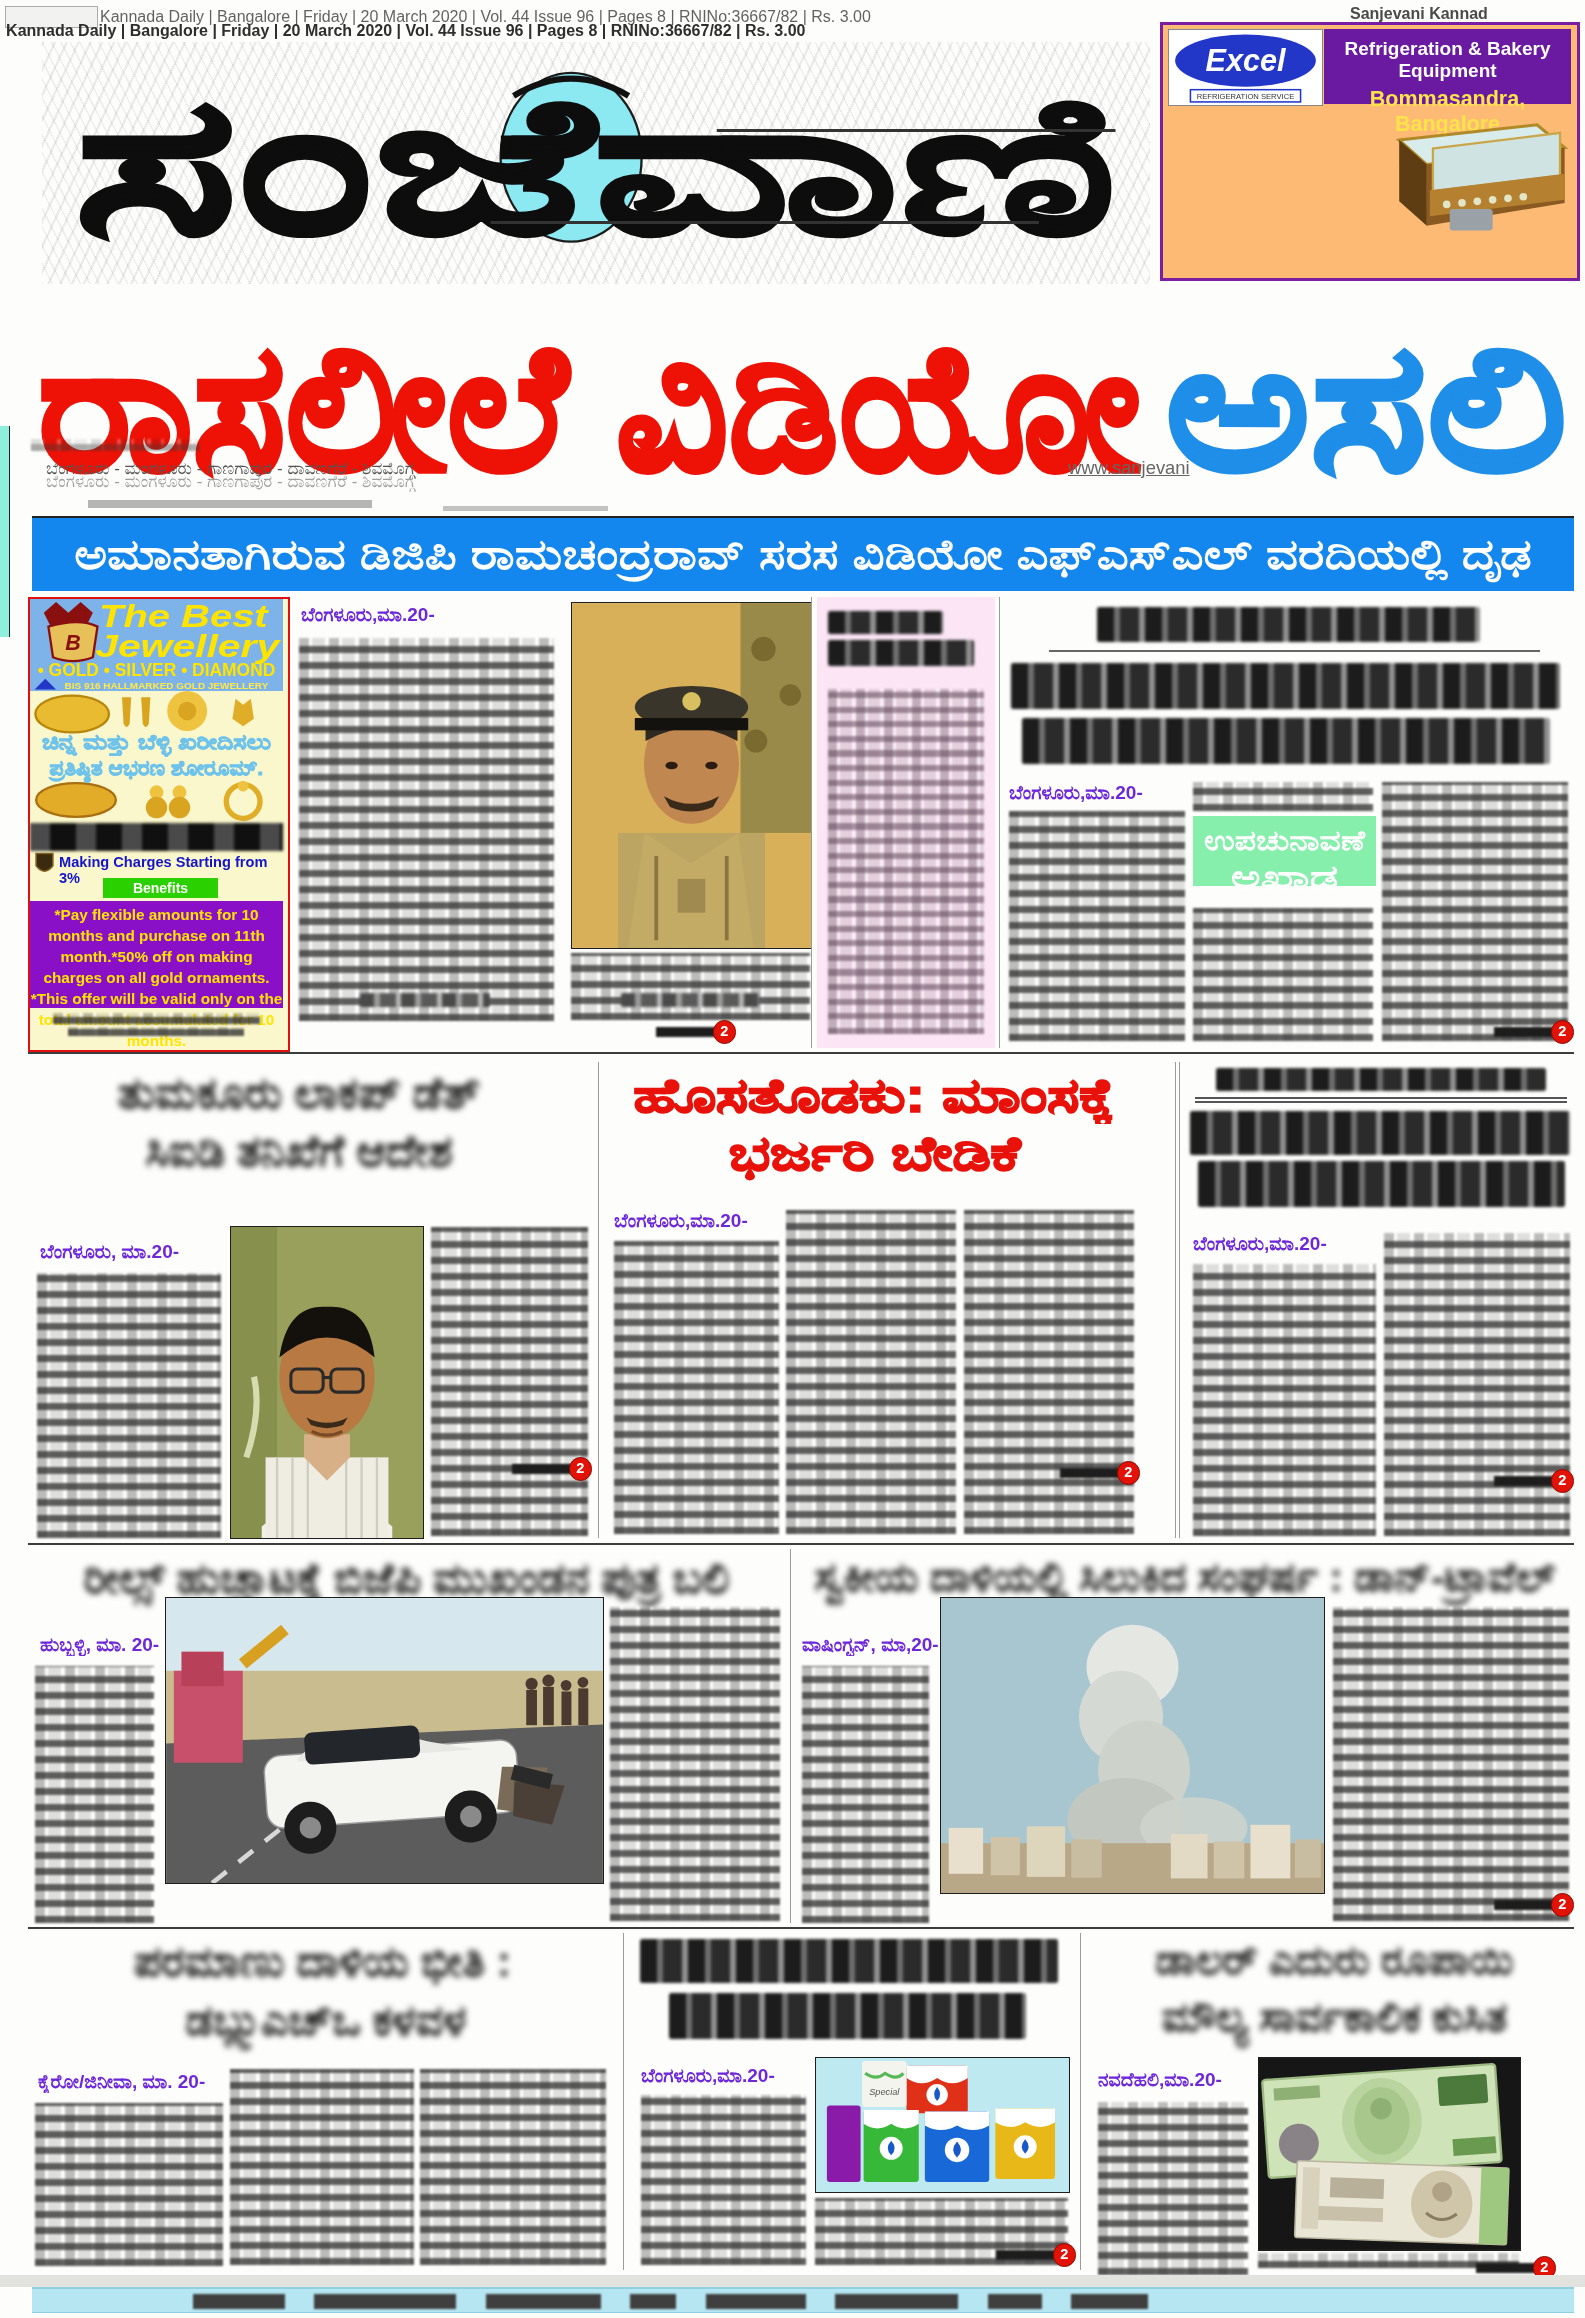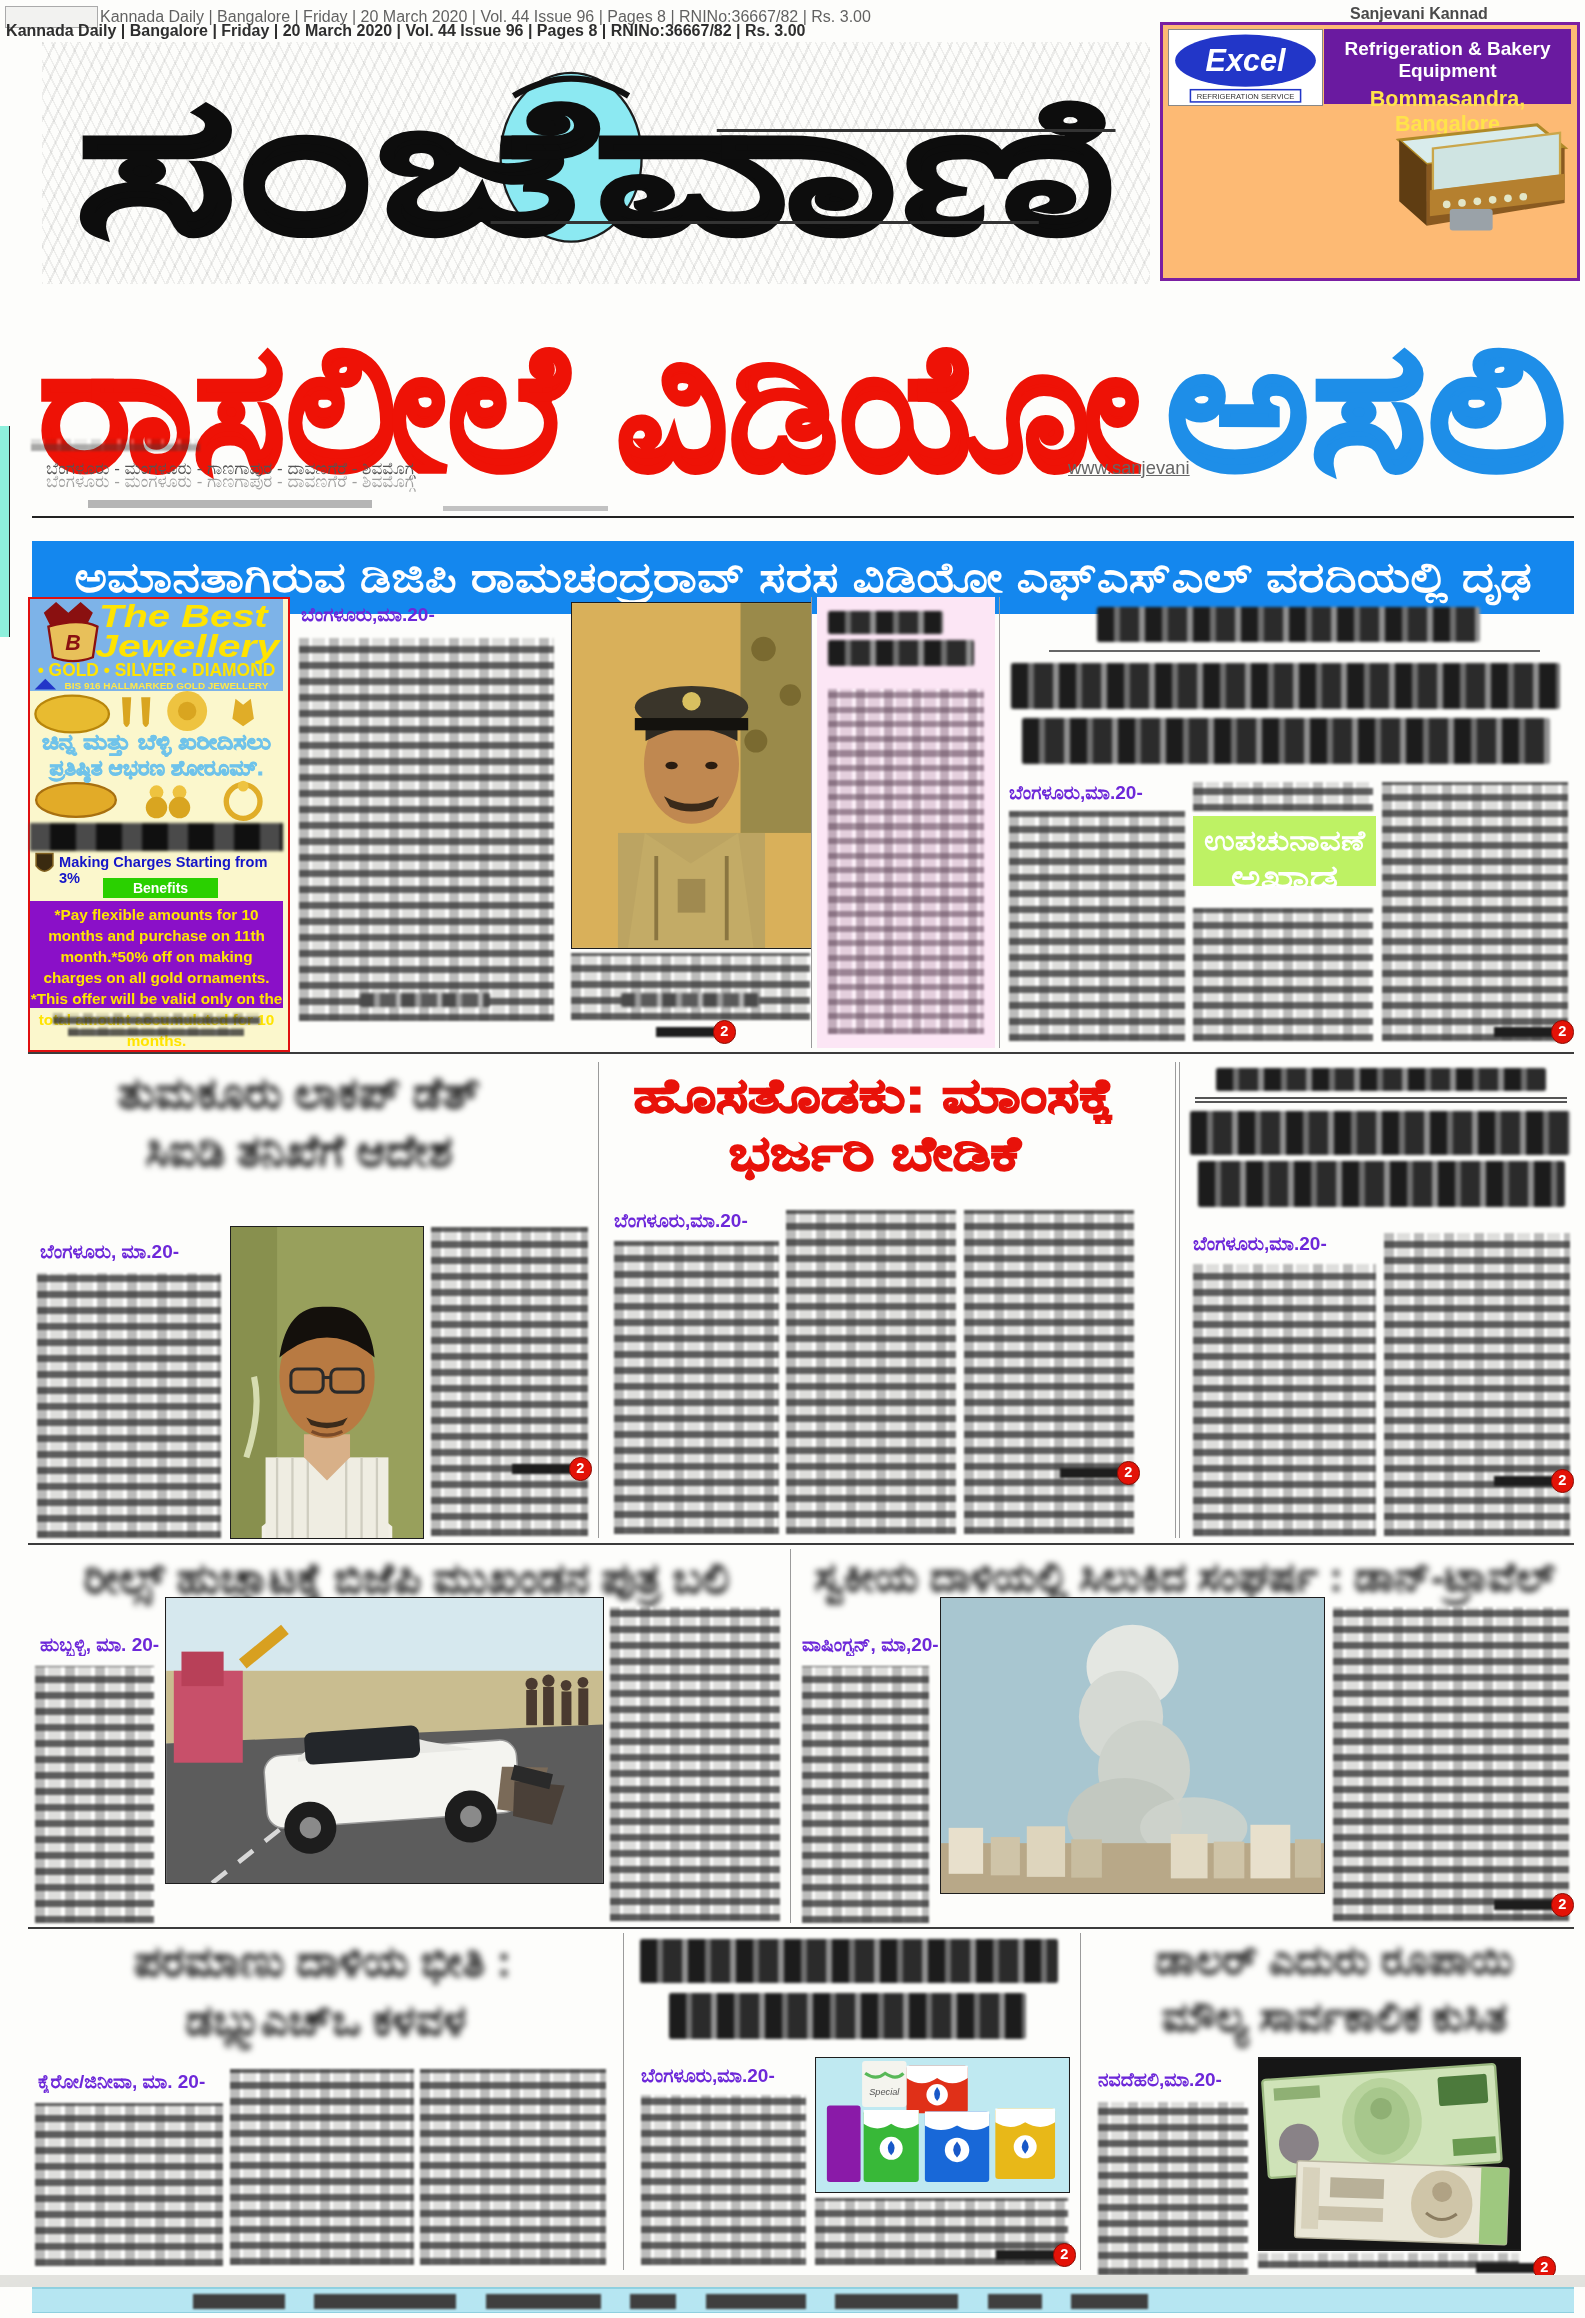--- a/index.html
+++ b/index.html
@@ -98,21 +98,21 @@
 
   <div class="abs fz" style="left:31px;top:439px;width:169px;height:12.3px;opacity:.5;"></div>
   <div class="abs" style="left:46px;top:459px;font-size:17px;color:#555;white-space:nowrap;filter:blur(0.5px);">ಬೆಂಗಳೂರು - ಮಂಗಳೂರು - ಗಾಣಗಾಪುರ - ದಾವಣಗೆರೆ - ಶಿವಮೊಗ್ಗ</div>
   <div class="abs" style="left:46px;top:472px;font-size:17px;color:#555;opacity:.55;white-space:nowrap;filter:blur(0.6px);">ಬೆಂಗಳೂರು - ಮಂಗಳೂರು - ಗಾಣಗಾಪುರ - ದಾವಣಗೆರೆ - ಶಿವಮೊಗ್ಗ</div>
   <div class="abs" style="left:1068px;top:457px;font-size:18.4px;color:#666;text-decoration:underline;filter:blur(0.5px);text-align:right;">www.sanjevani</div>
 
   <div class="abs" style="left:88px;top:500px;width:284px;height:7.7px;background:#b5b5b5;"></div>
   <div class="abs" style="left:443px;top:506px;width:165px;height:5.4px;background:#c2c2c2;"></div>
 
   <div class="abs" style="left:32px;top:516px;width:1542px;height:1.5px;background:#222;"></div>
-  <div class="abs" style="left:32px;top:518px;width:1542px;height:73px;background:#1487ee;margin-top:23px;">
+  <div class="abs" style="left:32px;top:518px;width:1542px;height:73px;background:#1487ee;">
     <svg width="1542" height="73" viewBox="0 0 2010 95">
       <text x="1005" y="66" text-anchor="middle" font-size="55" font-weight="bold" fill="#ffffff" textLength="1900" lengthAdjust="spacingAndGlyphs">ಅಮಾನತಾಗಿರುವ ಡಿಜಿಪಿ ರಾಮಚಂದ್ರರಾವ್ ಸರಸ ವಿಡಿಯೋ ಎಫ್‌ಎಸ್‌ಎಲ್ ವರದಿಯಲ್ಲಿ ದೃಢ</text>
     </svg>
   </div>
 
   <div class="abs" style="left:28px;top:597px;width:258px;height:451px;border:2.3px solid #e01010;background:#fbf7cc;">
     <div class="abs" style="left:0;top:0;width:253px;height:92px;background:#7db3e8;">
       <svg width="253" height="92" viewBox="0 0 330 120">
         <g>
           <path d="M18 18 L34 4 L50 18 L66 4 L82 18 L74 34 L26 34 Z" fill="#8a1010"></path>
@@ -206,21 +206,21 @@
   <div class="abs vrule" style="left:999px;top:597px;height:451px;"></div>
 
   <div>
     <div class="abs hbar" style="left:1097px;top:607px;width:383px;height:35px;"></div>
     <div class="abs" style="left:1049px;top:650px;width:491px;height:2.3px;background:#666;"></div>
     <div class="abs hbar" style="left:1011px;top:663px;width:549px;height:46px;"></div>
     <div class="abs hbar" style="left:1022px;top:718px;width:528px;height:46px;"></div>
     <div class="abs dateline" style="left:1009px;top:782px;width:169px;">ಬೆಂಗಳೂರು,ಮಾ.20-</div>
     <div class="abs fz" style="left:1009px;top:811px;width:176px;height:230px;"></div>
     <div class="abs fz" style="left:1193px;top:782px;width:180px;height:29px;"></div>
-    <div class="abs" style="left:1193px;top:816px;width:183px;height:70px;background:#bef264;">
+    <div class="abs" style="left:1193px;top:816px;width:183px;height:70px;background:#86efac;">
       <svg width="183" height="86" viewBox="0 0 238 112">
         <text x="119" y="44" text-anchor="middle" font-size="36" font-weight="bold" fill="#fff" textLength="210" lengthAdjust="spacingAndGlyphs">ಉಪಚುನಾವಣೆ</text>
         <text x="119" y="94" text-anchor="middle" font-size="42" font-weight="bold" fill="#fff" textLength="140" lengthAdjust="spacingAndGlyphs">ಅಖಾಡ</text>
       </svg>
     </div>
     <div class="abs fz" style="left:1193px;top:908px;width:180px;height:133px;"></div>
     <div class="abs fz" style="left:1382px;top:782px;width:186px;height:259px;"></div>
     <div class="abs cont" style="left:1494px;top:1020px;">
       <span class="cbar"></span>
         <span class="cnum">2</span>

